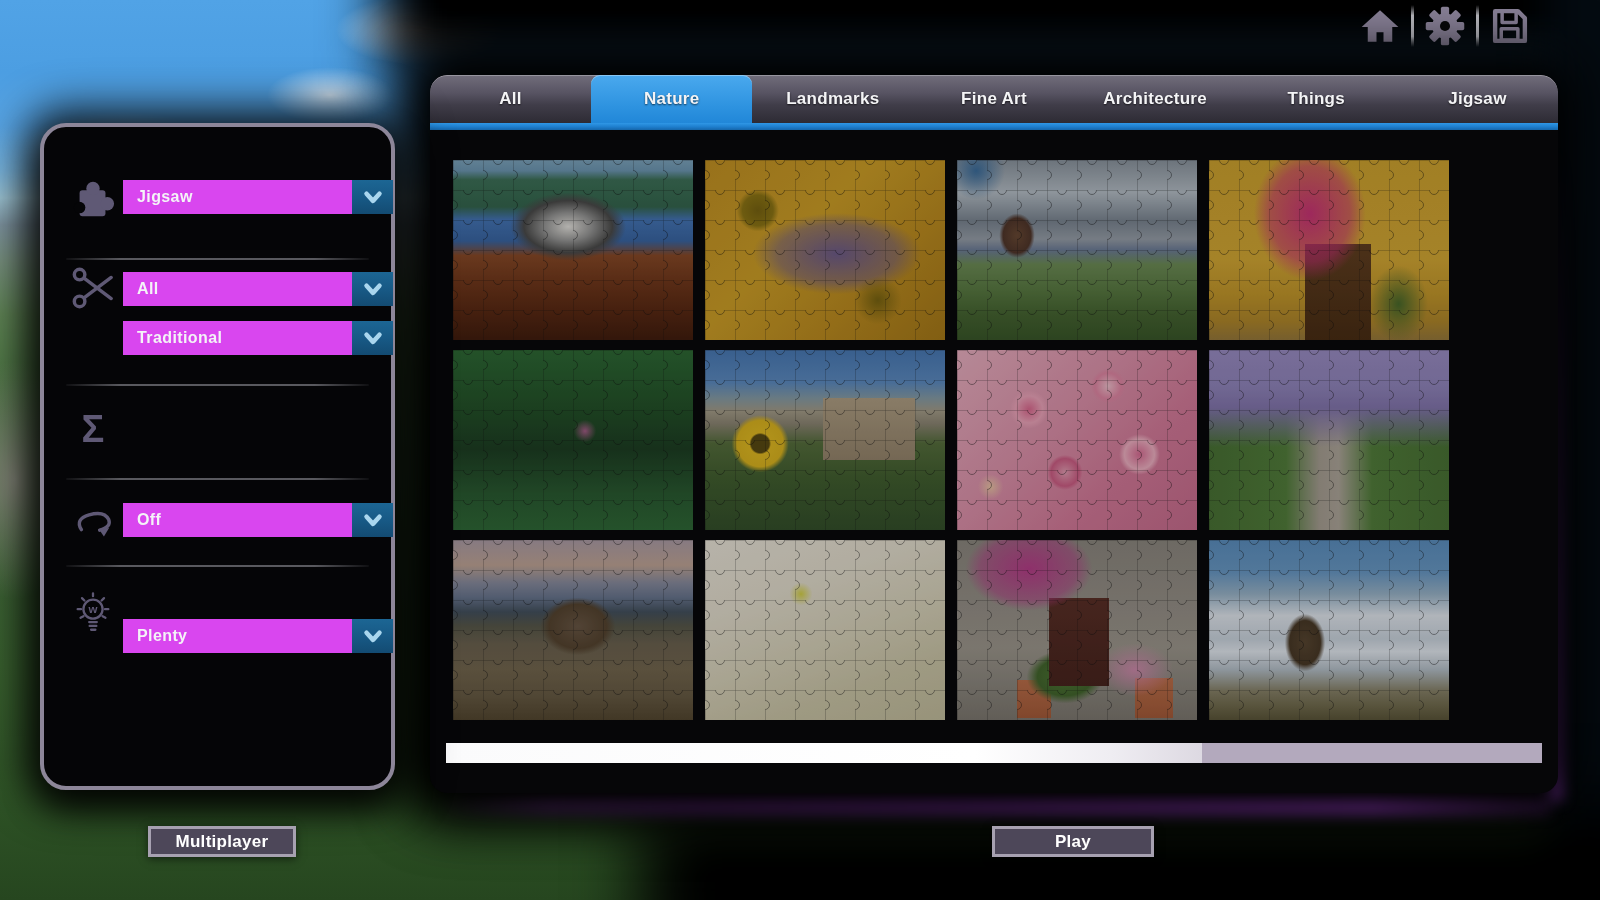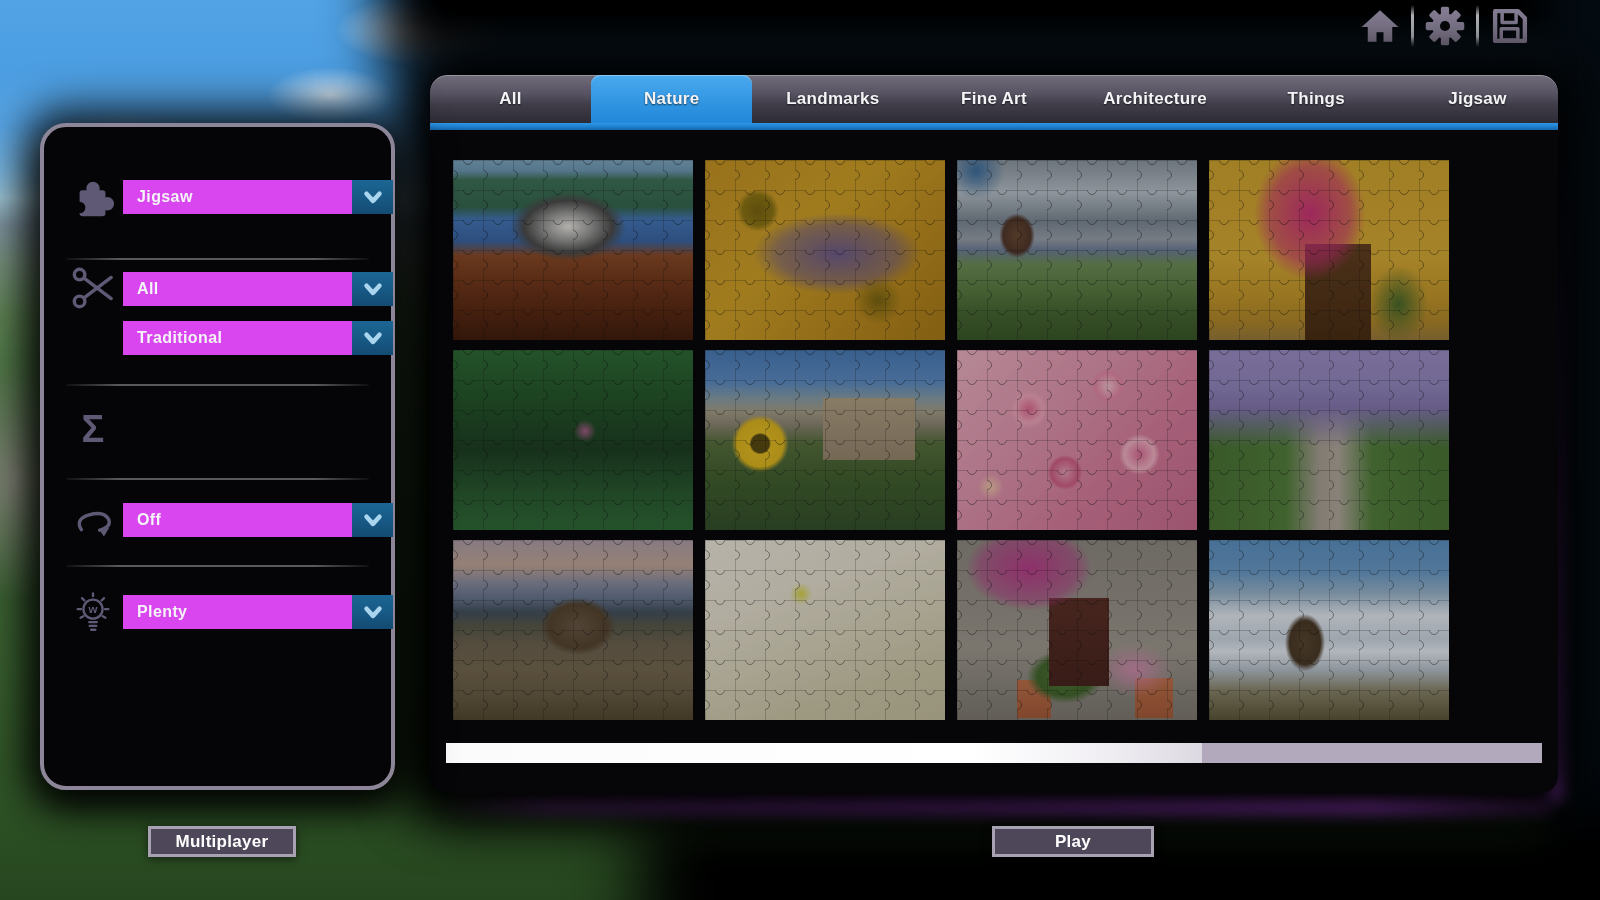--- a/index.html
+++ b/index.html
@@ -355,21 +355,21 @@
     <div class="sicon" style="left:26px;top:462px">
       <svg width="46" height="46" viewBox="0 0 48 48">
         <g stroke="#5f5975" stroke-width="2.4" fill="none" stroke-linecap="round">
           <circle cx="24" cy="21" r="10"></circle>
           <path d="M20 34.5 h8 M20.5 38.5 h7 M22 42.5 h4.5"></path>
           <path d="M24 4.5 v3 M8 21 h3.5 M36.5 21 H40 M12.5 9.5 l2.5 2.5 M35.5 9.5 L33 12 M11 30 l3 -1.6 M37 30 l-3 -1.6"></path>
         </g>
         <text x="24" y="25.5" font-size="12" font-weight="bold" fill="#5f5975" text-anchor="middle" font-family="Liberation Sans, sans-serif">w</text>
       </svg>
     </div>
-    <div class="dd" style="top:468px">
+    <div class="dd" style="top:492px">
       <span class="dlabel">Plenty</span>
       <span class="chev">
         <svg width="26" height="22" viewBox="0 0 40 34">
             <path d="M10 12 L20 23 L30 12" fill="none" stroke="#a9d6ee" stroke-width="7" stroke-linecap="round" stroke-linejoin="round"></path>
           </svg>
       </span>
     </div>
   </div>
 
   <div class="btn btn-multi">Multiplayer</div>

